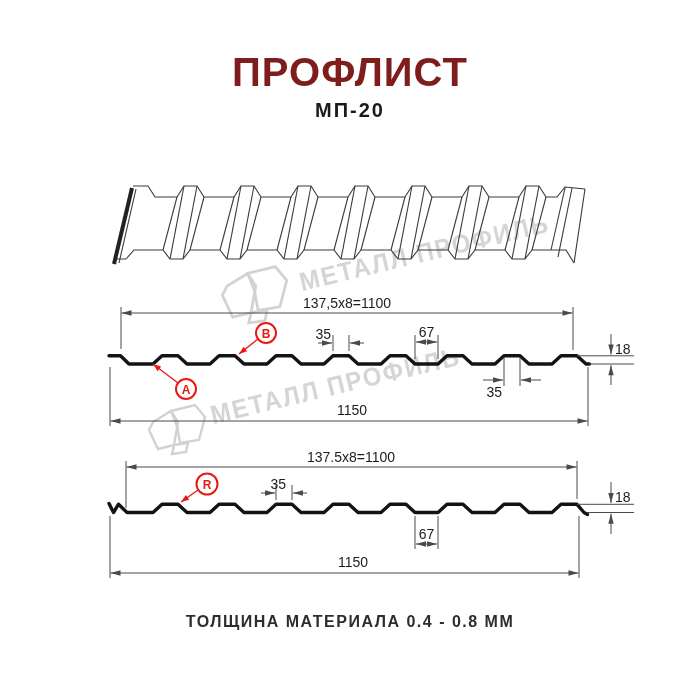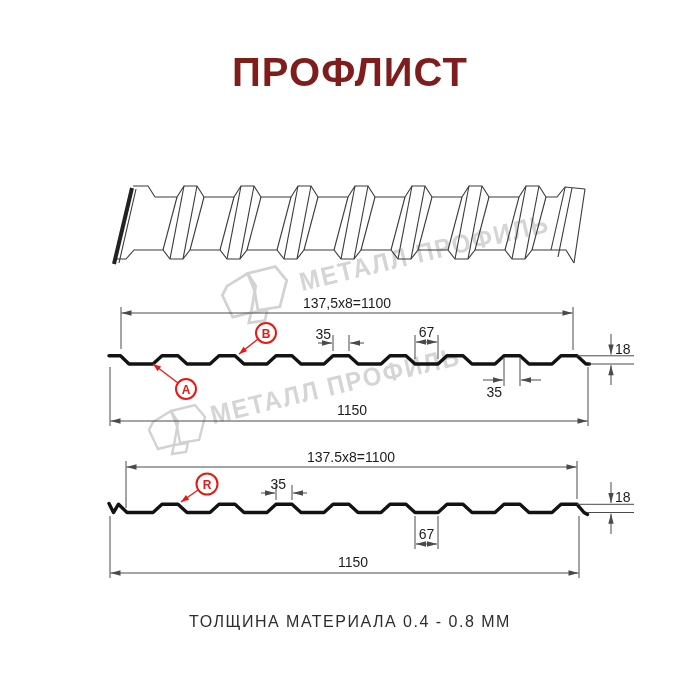--- a/index.html
+++ b/index.html
@@ -3,39 +3,40 @@
 <meta charset="utf-8">
 <style>
   html,body{margin:0;padding:0;background:#ffffff;}
   .page{position:relative;width:700px;height:700px;background:#ffffff;overflow:hidden;
         font-family:"Liberation Sans",sans-serif;}
   .title{position:absolute;left:0;top:50px;width:700px;text-align:center;
          font-size:40px;font-weight:800;letter-spacing:1px;color:#7f1d1d;}
   .subtitle{position:absolute;left:0;top:99px;width:700px;text-align:center;
          font-size:20px;font-weight:600;letter-spacing:2px;color:#1a1a1a;}
   .footer-note{position:absolute;left:0;top:613px;width:700px;text-align:center;
-         font-size:16px;font-weight:400;letter-spacing:1.5px;color:#2d2d2d;}
+         font-size:16px;font-weight:700;letter-spacing:1.5px;color:#2d2d2d;}
   svg{position:absolute;left:0;top:0;}
   svg text{font-family:"Liberation Sans",sans-serif;}
   .dimtxt{font-size:14px;fill:#1c1c1c;}
   .lbltxt{font-size:12px;font-weight:700;fill:#e81912;}
   .wmtxt{font-size:26px;font-weight:700;fill:#d5d5d5;letter-spacing:2px;}
   .dline{stroke:#4a4a4a;stroke-width:1;fill:none;}
   .pline{stroke:#131313;stroke-width:3.4;fill:none;stroke-linejoin:round;stroke-linecap:round;}
   .tline{stroke:#3a3a3a;stroke-width:1.1;fill:none;stroke-linejoin:miter;}
   .rline{stroke:#e81912;stroke-width:1.3;fill:none;}
   .rcirc{stroke:#e81912;stroke-width:2;fill:none;}
   .wm{stroke:#d2d2d2;stroke-width:2.4;fill:none;stroke-linejoin:miter;}
 </style>
 </head>
 <body>
 
 <div class="page">
 
   <div class="title">ПРОФЛИСТ</div>
+  <div class="subtitle">МП-20</div>
 
   <svg width="700" height="700" viewBox="0 0 700 700">
     <defs>
       <marker id="dimArrow" markerWidth="12" markerHeight="8" refX="10.5" refY="4" orient="auto-start-reverse" markerUnits="userSpaceOnUse">
         <path d="M0.5,1.3 L10.5,4 L0.5,6.7 Z" fill="#4a4a4a"></path>
       </marker>
       <marker id="redArrow" markerWidth="10" markerHeight="8" refX="8.5" refY="4" orient="auto" markerUnits="userSpaceOnUse">
         <path d="M0.5,1.1 L8.5,4 L0.5,6.9 Z" fill="#e81912"></path>
       </marker>
       <g id="wmlogo">

